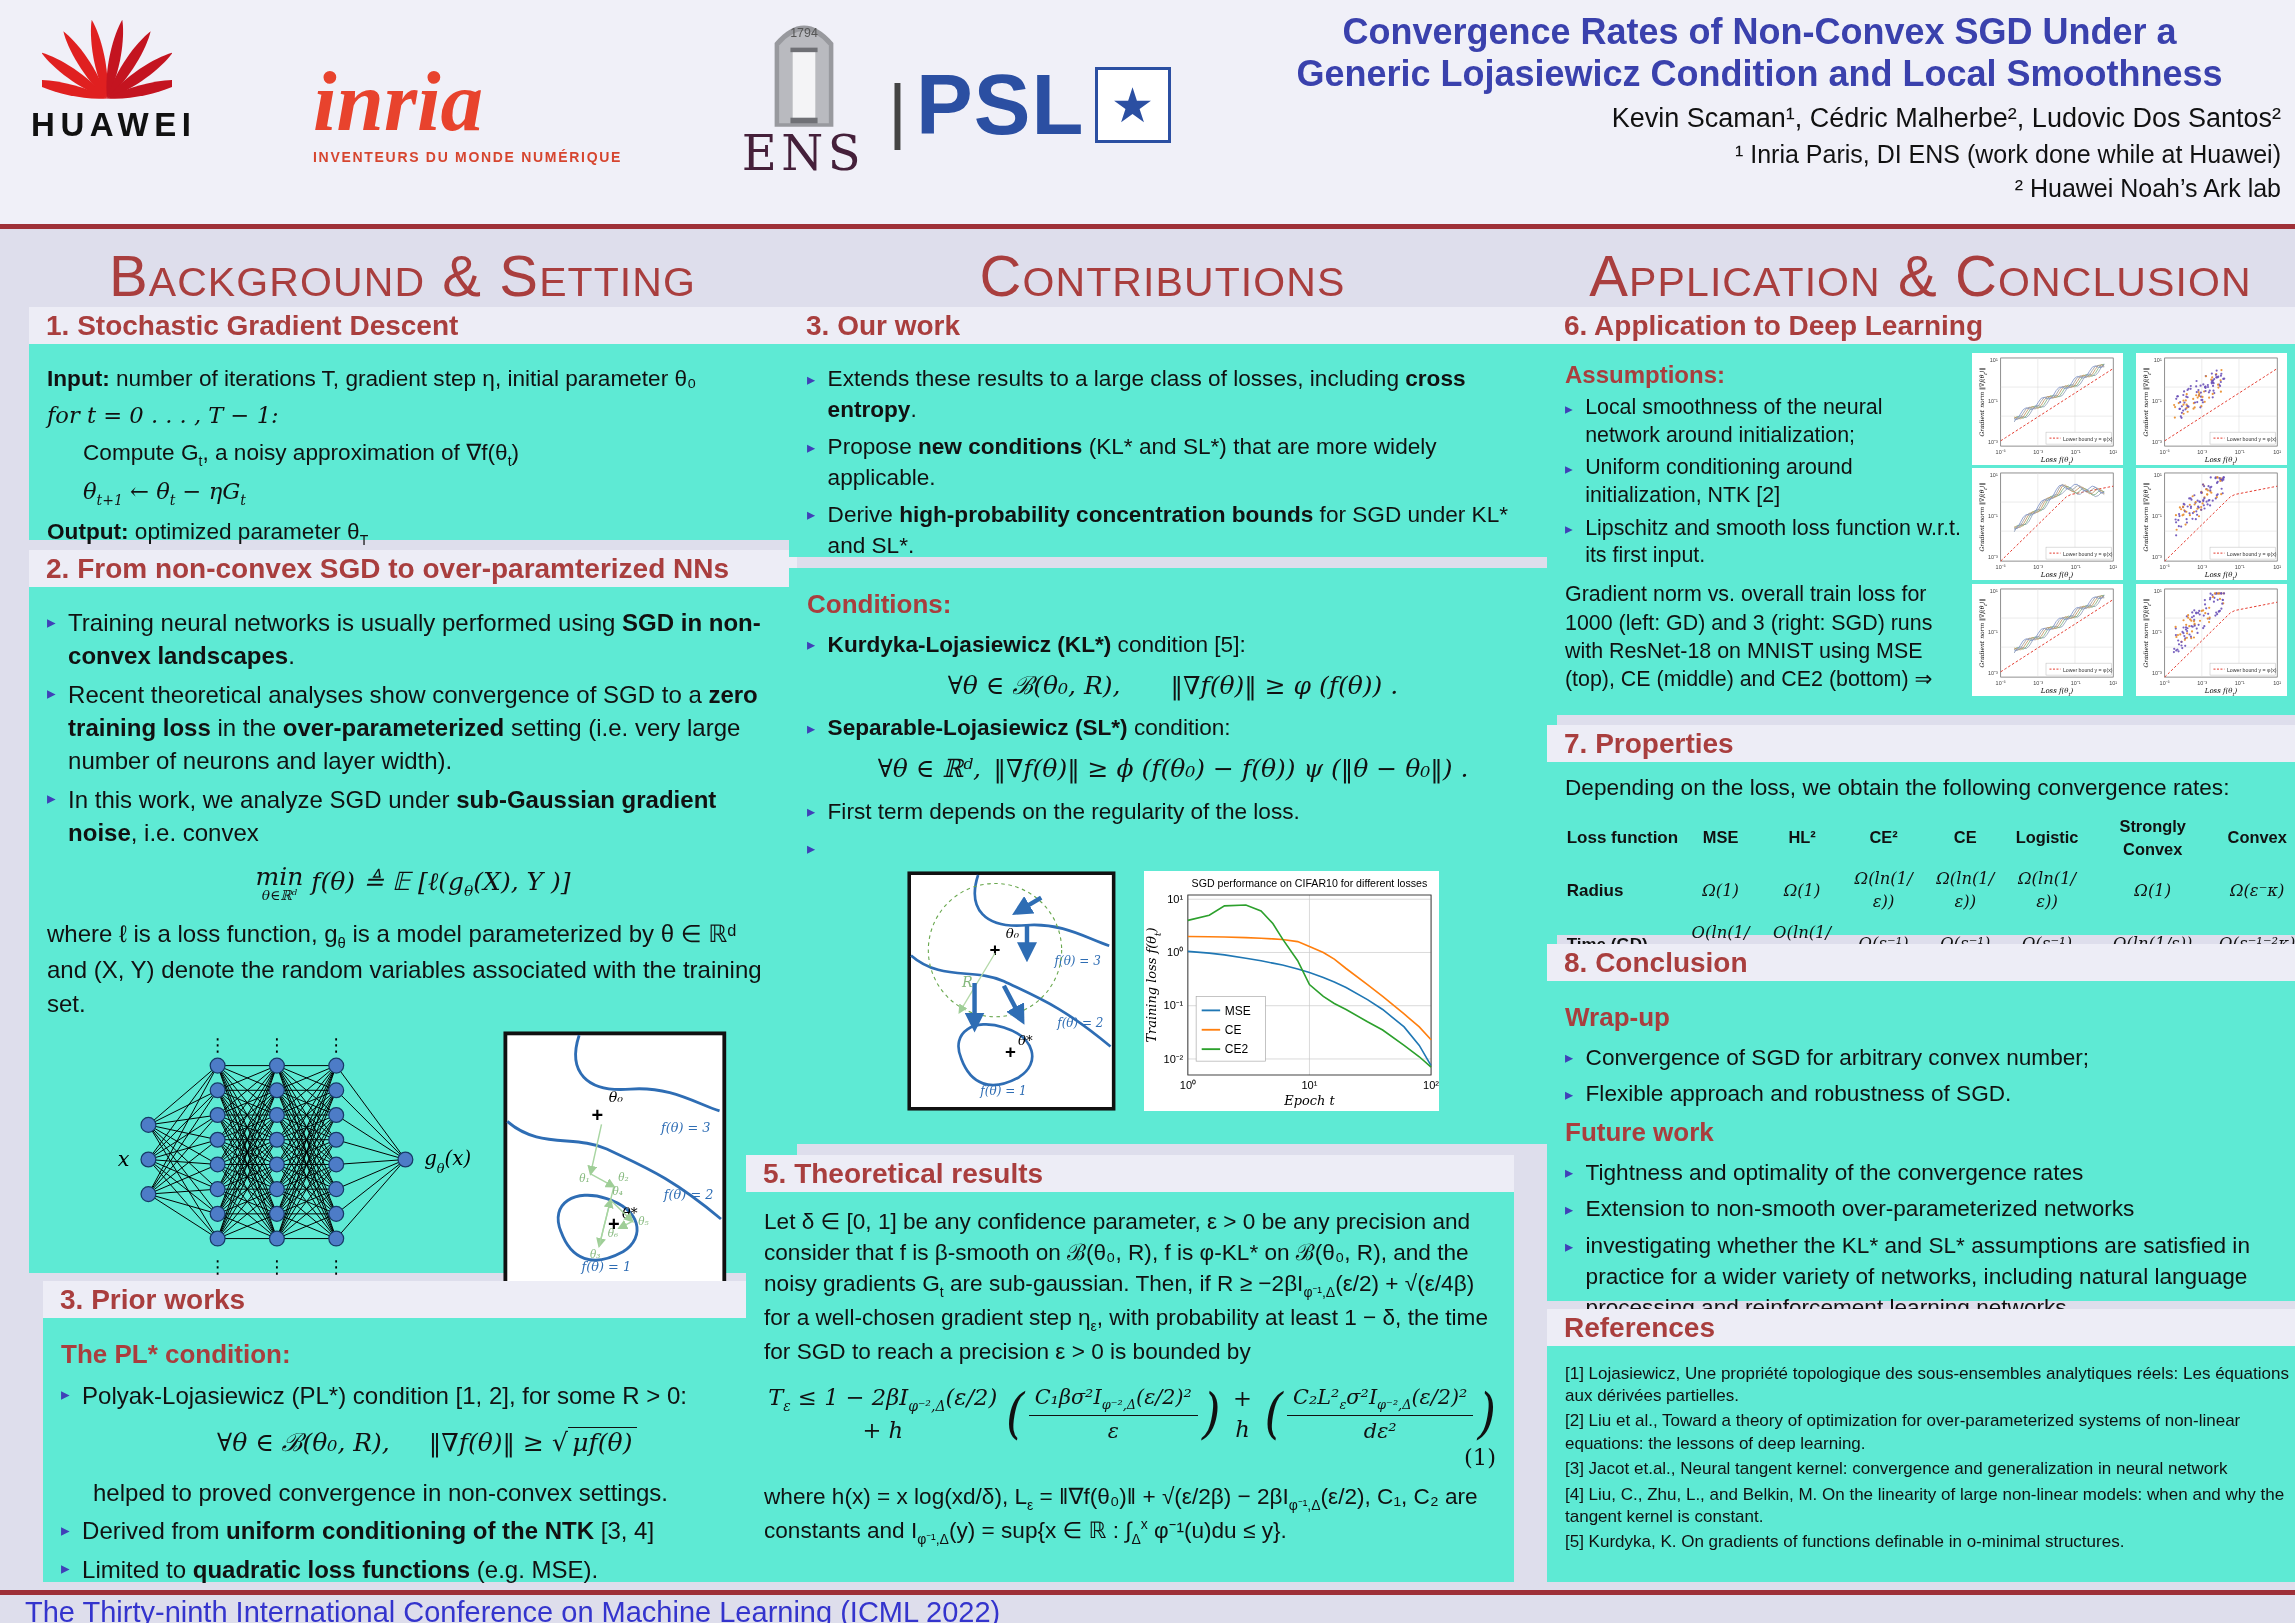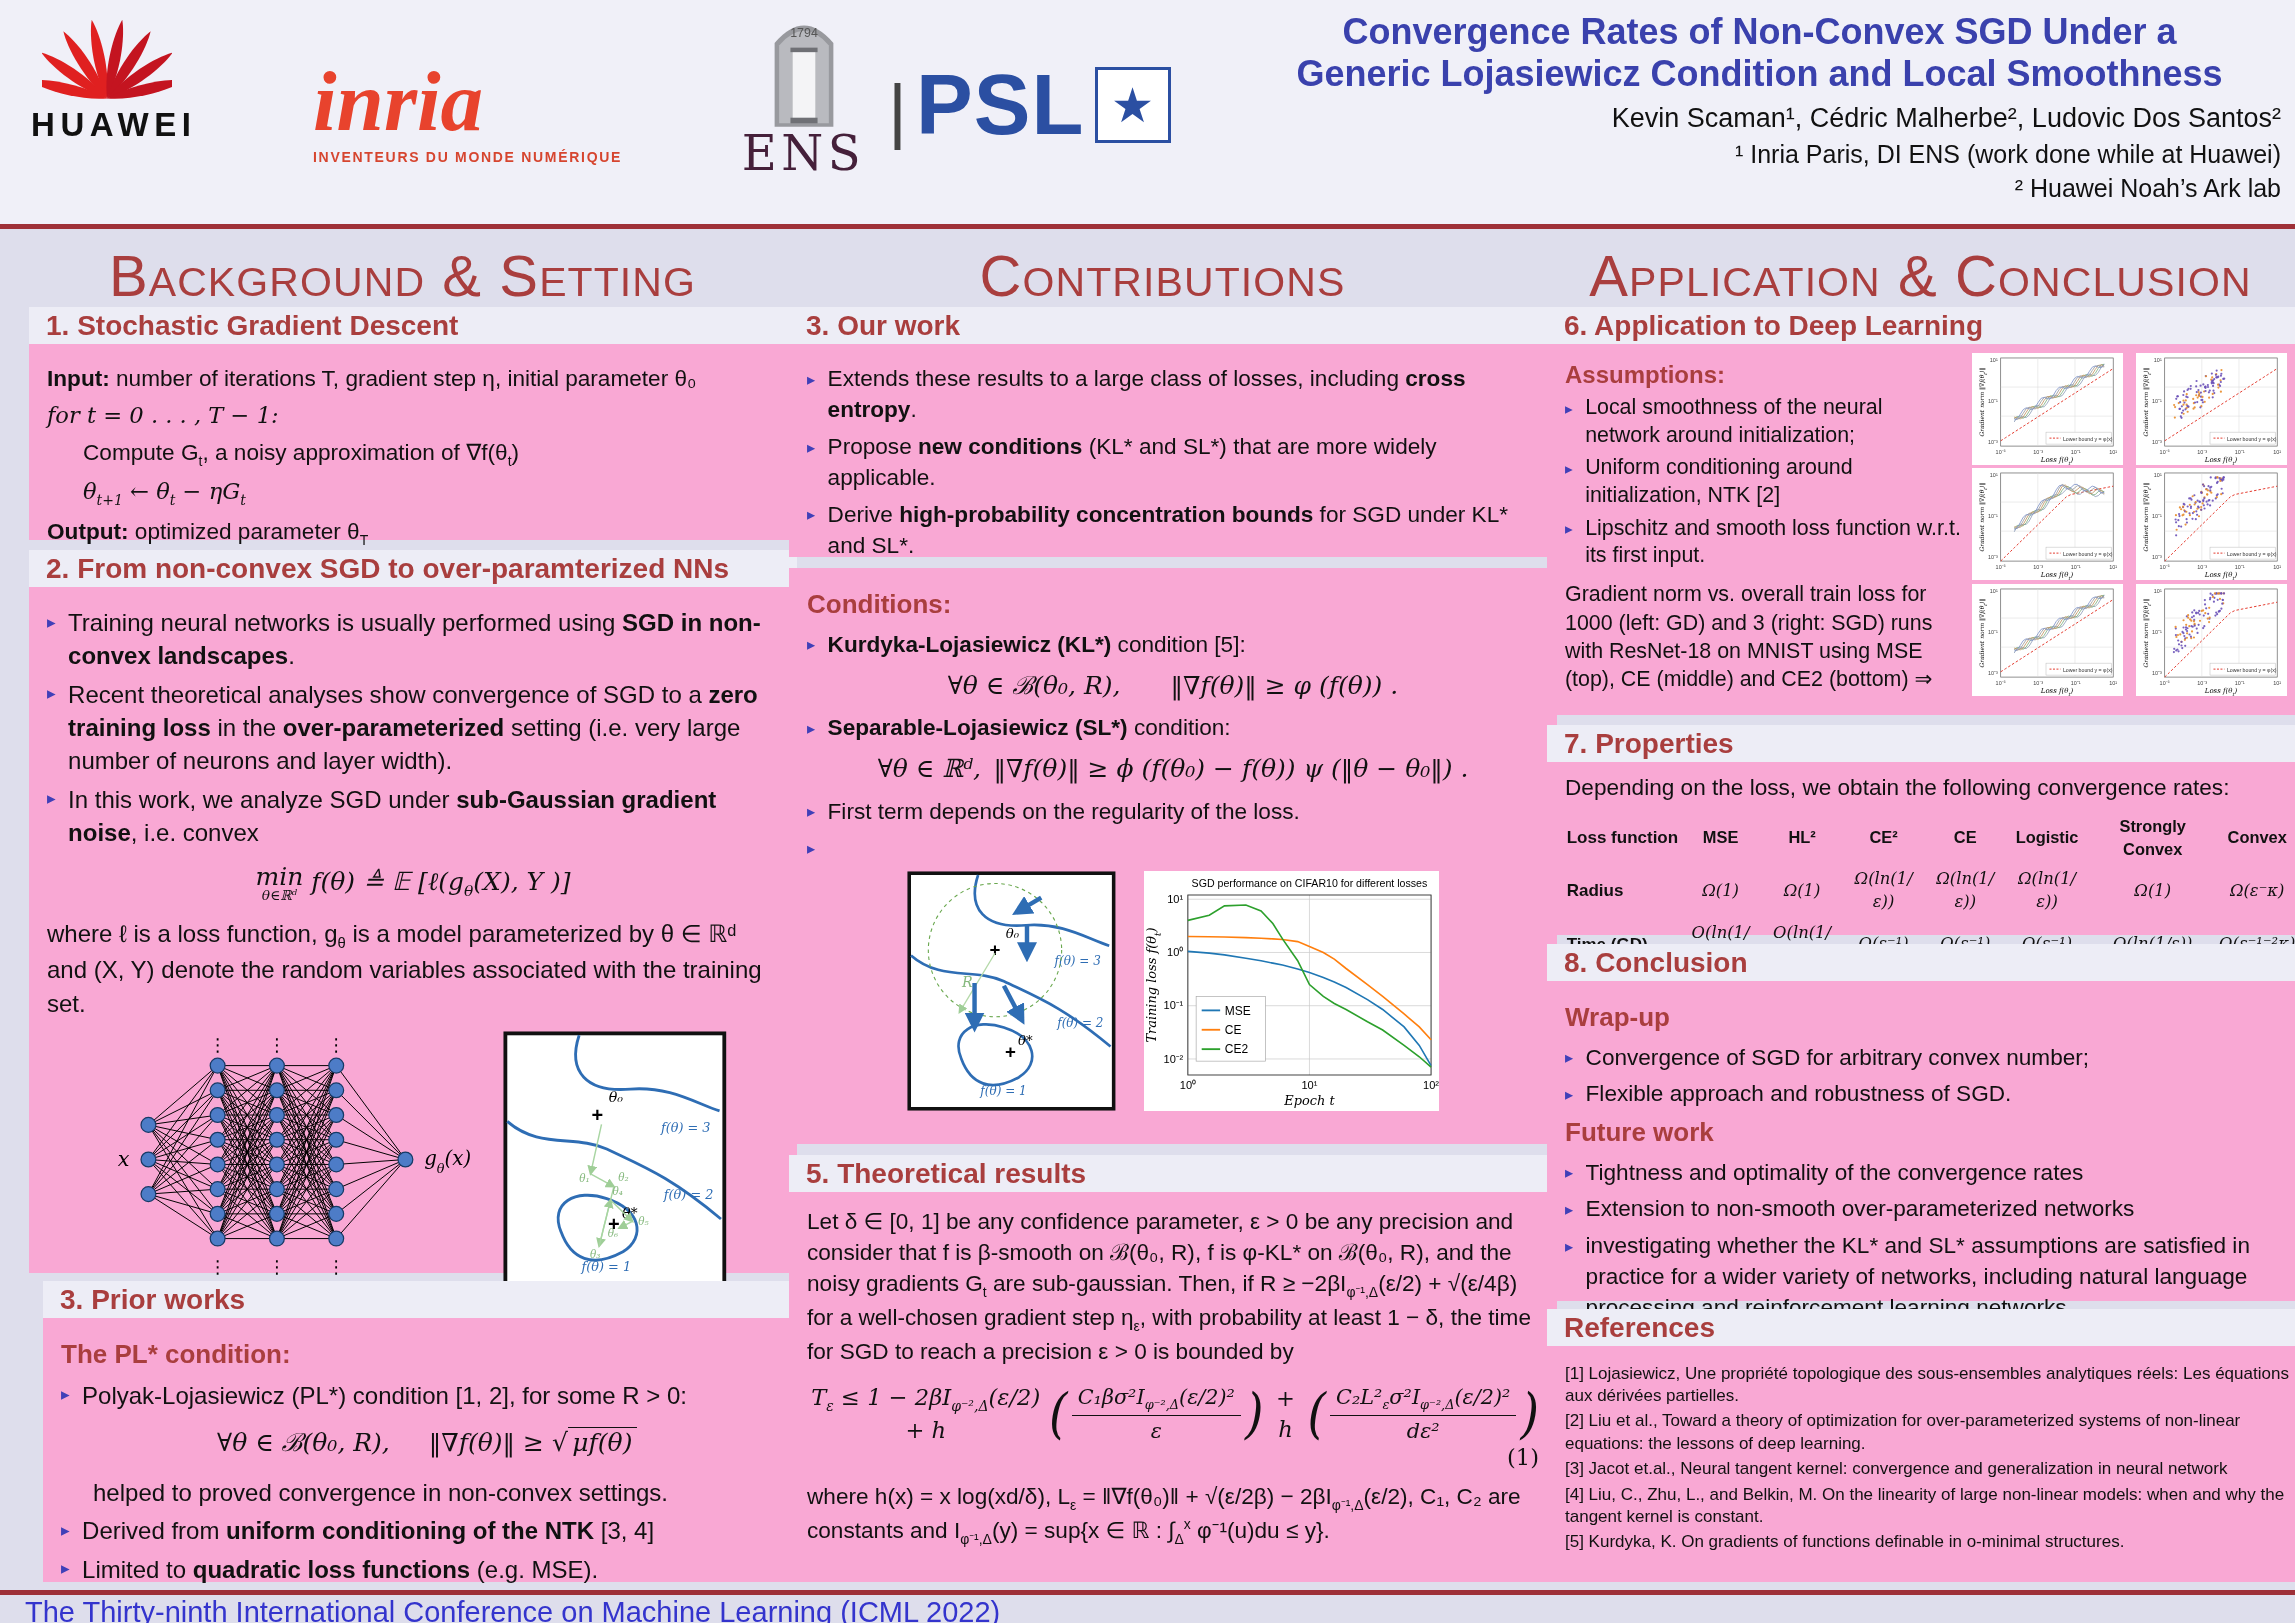--- a/index.html
+++ b/index.html
@@ -27,21 +27,21 @@
   .psl-text{font-size:85px;font-weight:bold;color:#2b4fa2;letter-spacing:1.1px;line-height:1;}
   .psl-starbox{display:inline-flex;align-items:center;justify-content:center;width:70px;height:70px;
                border:3.4px solid #2b4fa2;color:#2b4fa2;font-size:48px;background:#fff;}
   .titleblock{position:absolute;right:14px;top:11.3px;width:1043px;}
   .ptitle{font-size:36px;font-weight:bold;color:#3a41ad;text-align:center;line-height:1.15;}
   .pauthors{font-size:27px;text-align:right;margin-top:9px;}
   .paffil{font-size:25px;text-align:right;margin-top:5.6px;}
   
   .coltitle{position:absolute;top:242px;width:747px;text-align:center;font-size:58px;
             color:#a93e3e;font-variant:small-caps;font-weight:400;letter-spacing:1.1px;}
-  .box{position:absolute;width:768px;background:#f9a8d4;}
+  .box{position:absolute;width:768px;background:#5eead4;}
   .box-h{height:37px;display:flex;align-items:center;padding-left:17px;background:#ededf6;
          font-size:28px;font-weight:bold;color:#a93e3e;}
   .box-b{padding:13.5px 18px;font-size:24px;line-height:1.38;}
   .li{display:flex;gap:12.4px;margin:5.6px 0;}
   .tri{color:#4040b8;font-size:0.72em;padding-top:4.5px;flex:0 0 auto;}
   .subhead{color:#a93e3e;font-weight:bold;font-size:26px;margin:5.6px 0 3.4px;}
   .line{margin:5.6px 0;}
   .ind{margin-left:36px;}
   .disp{text-align:center;font-family:"DejaVu Serif",serif;font-style:italic;
         font-size:25px;margin:14.7px 0;}
@@ -533,21 +533,21 @@
             <text x="175" y="311" font-size="26">MSE</text>
             <line x1="125" y1="344" x2="165" y2="344" stroke="#ff7f0e" stroke-width="4"></line>
             <text x="175" y="353" font-size="26">CE</text>
             <line x1="125" y1="386" x2="165" y2="386" stroke="#2ca02c" stroke-width="4"></line>
             <text x="175" y="395" font-size="26">CE2</text>
           </svg>
       </div>
     </div>
   </div>
 
-  <div class="box" style="left:789px;top:1155px;height:427px">
+  <div class="box" style="left:746px;top:1155px;height:427px">
     <div class="box-h">
         <span>5. Theoretical results</span>
       </div>
     <div class="box-b" style="font-size:22.6px">
       <div><span>Let δ ∈ [0, 1] be any confidence parameter, ε &gt; 0 be any precision and consider that f is β-smooth on ℬ(θ₀, R), f is φ-KL* on ℬ(θ₀, R), and the noisy gradients G</span><sub>t</sub><span> are sub-gaussian. Then, if R ≥ −2βI</span><sub>φ⁻¹,Δ</sub><span>(ε/2) + √(ε/4β) for a well-chosen gradient step η</span><sub>ε</sub><span>, with probability at least 1 − δ, the time for SGD to reach a precision ε &gt; 0 is bounded by</span></div>
       <div class="disp eq1">
         <span class="eqline">
           <span><span>T</span><sub>ε</sub><span> ≤ 1 − 2βI</span><sub>φ⁻²,Δ</sub><span>(ε/2) + h</span></span>
           <span class="bp">(</span>
           <span class="frac">

